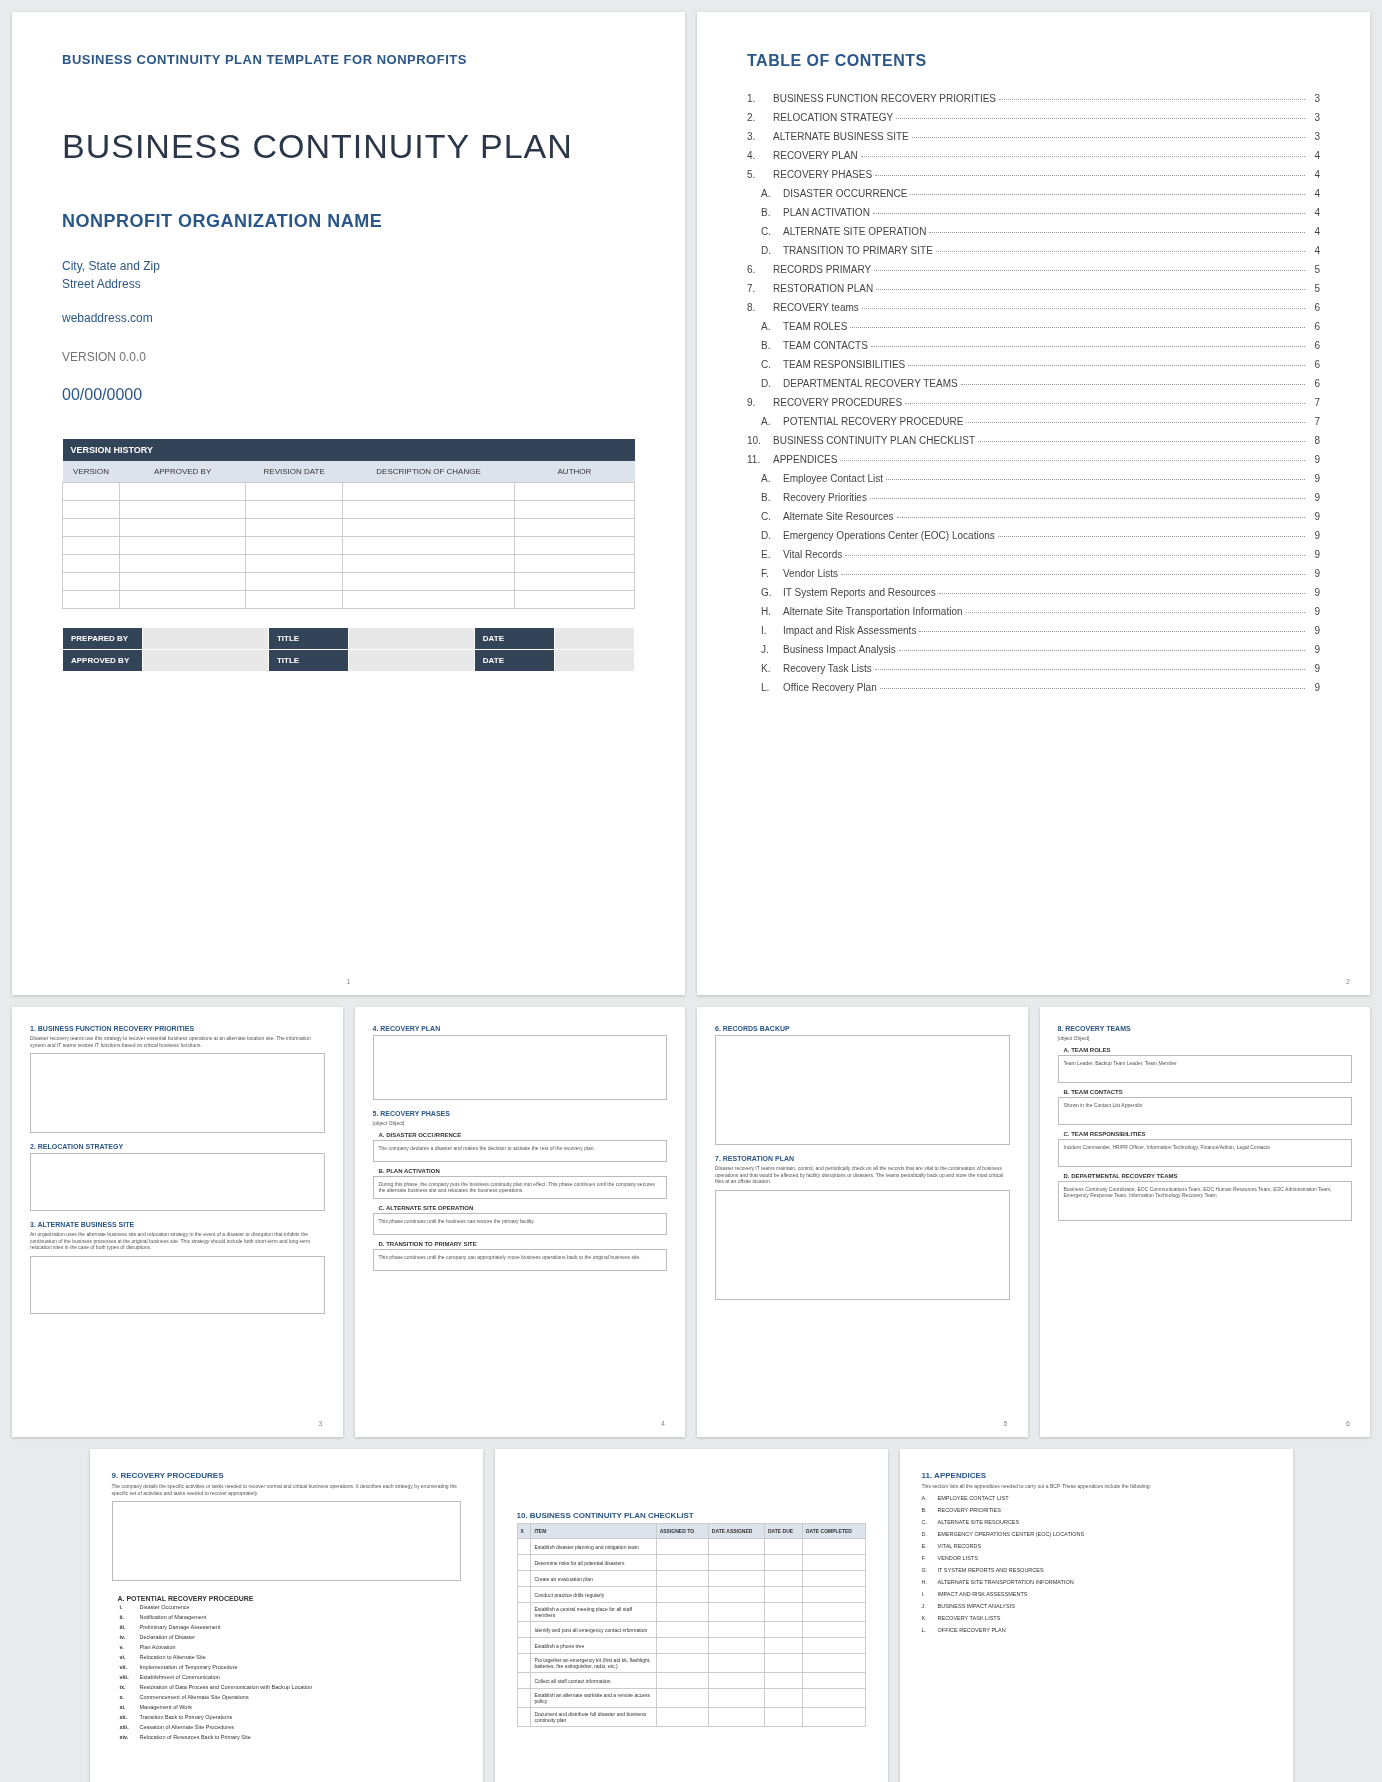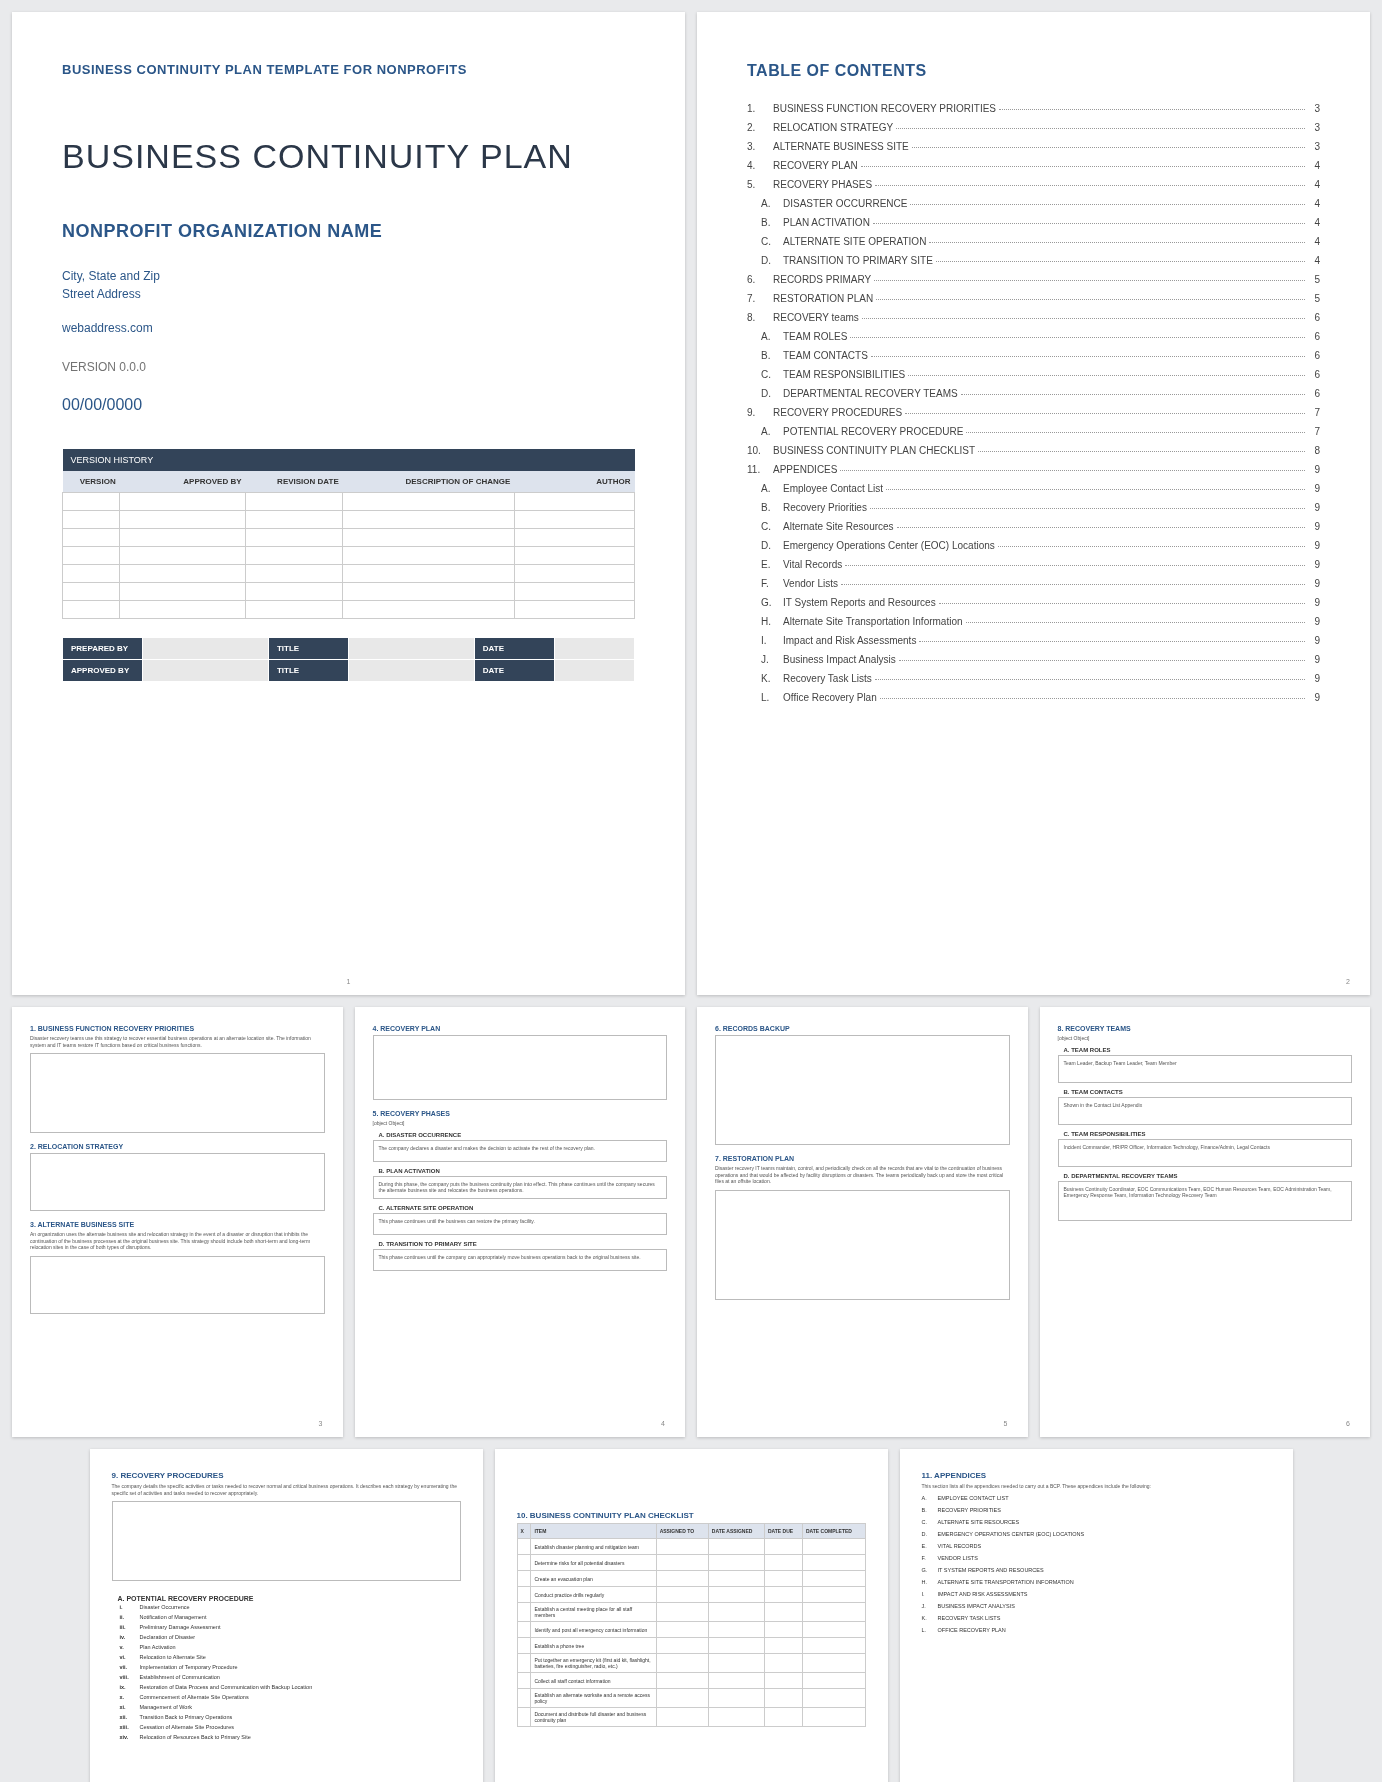--- a/index.html
+++ b/index.html
@@ -4,32 +4,32 @@
 <style>
 *{box-sizing:border-box;margin:0;padding:0}
 body{background:#e9eaec;padding:12px;font-family:Arial,Helvetica,sans-serif;width:1382px}
 .row{display:flex;gap:12px;margin-bottom:12px}
 .page{background:#fff;box-shadow:0 1px 3px rgba(0,0,0,.2);position:relative}
 .pnum{position:absolute;bottom:10px;font-size:7px;color:#888}
 .pnum.c{left:50%;transform:translateX(-50%)}
 .pnum.r{right:20px}
 
 
-.big{width:679px;height:983px;padding:50px 50px 30px}
+.big{width:679px;height:983px;padding:40px 50px 30px}
 .hdr{color:#2b5688;font-size:13px;font-weight:bold;letter-spacing:.5px;margin-bottom:60px}
 .title{color:#2b3748;font-size:34px;font-weight:300;letter-spacing:1px;margin-bottom:45px}
 .org{color:#2b5688;font-size:18px;font-weight:600;letter-spacing:.5px;margin-bottom:25px}
 .addr{color:#2b5688;font-size:12px;line-height:1.5;margin-bottom:18px}
 .web{color:#2b5688;font-size:12px;margin-bottom:25px}
 .ver{color:#737373;font-size:12px;margin-bottom:22px}
 .dt{color:#2b5688;font-size:16px;margin-bottom:35px}
 
 .vht{width:100%;border-collapse:collapse;font-size:9px}
-.vht .h1{background:#334459;color:#fff;padding:6px 8px;font-weight:normal;text-align:left}
-.vht .h2 th{background:#dde3ed;color:#333;padding:6px 4px;font-weight:bold;text-align:right;font-size:8px}
+.vht .h1{background:#334459;color:#fff;padding:6px 8px;font-weight:bold;text-align:left}
+.vht .h2 th{background:#dde3ed;color:#333;padding:6px 4px;font-weight:normal;text-align:center;font-size:8px}
 .vht td{border:1px solid #ccc;height:18px;padding:4px}
 .vht .w1{width:10%}.vht .w2{width:22%}.vht .w3{width:17%}.vht .w4{width:30%}.vht .w5{width:21%}
 
 .sig{width:100%;border-collapse:collapse;font-size:8px;margin-top:18px}
 .sig td{padding:6px 8px;border:1px solid #fff}
 .sig .lbl{background:#334459;color:#fff;font-weight:bold;width:14%}
 .sig .val{background:#e8e8e8;width:22%}
 
 
 .toct{color:#2b5688;font-size:16px;font-weight:bold;letter-spacing:.5px;margin-bottom:22px}

